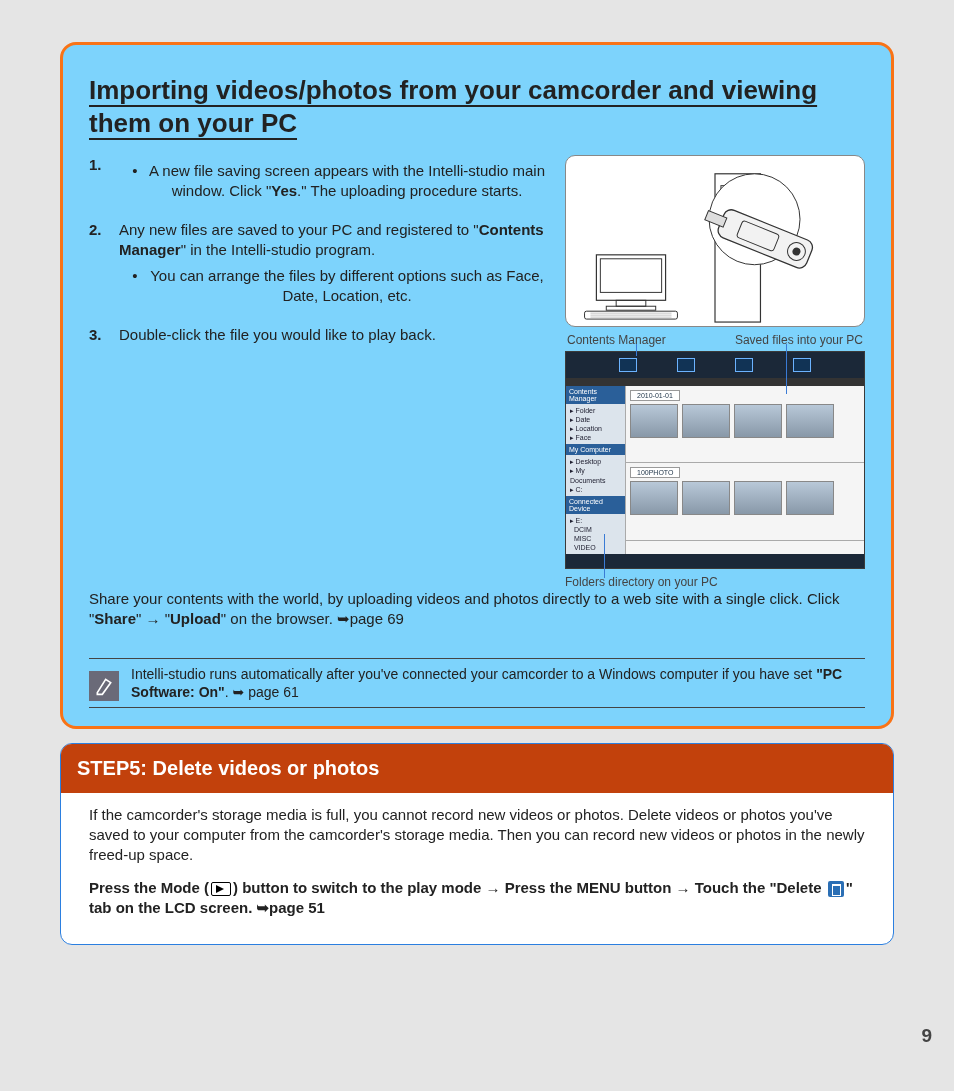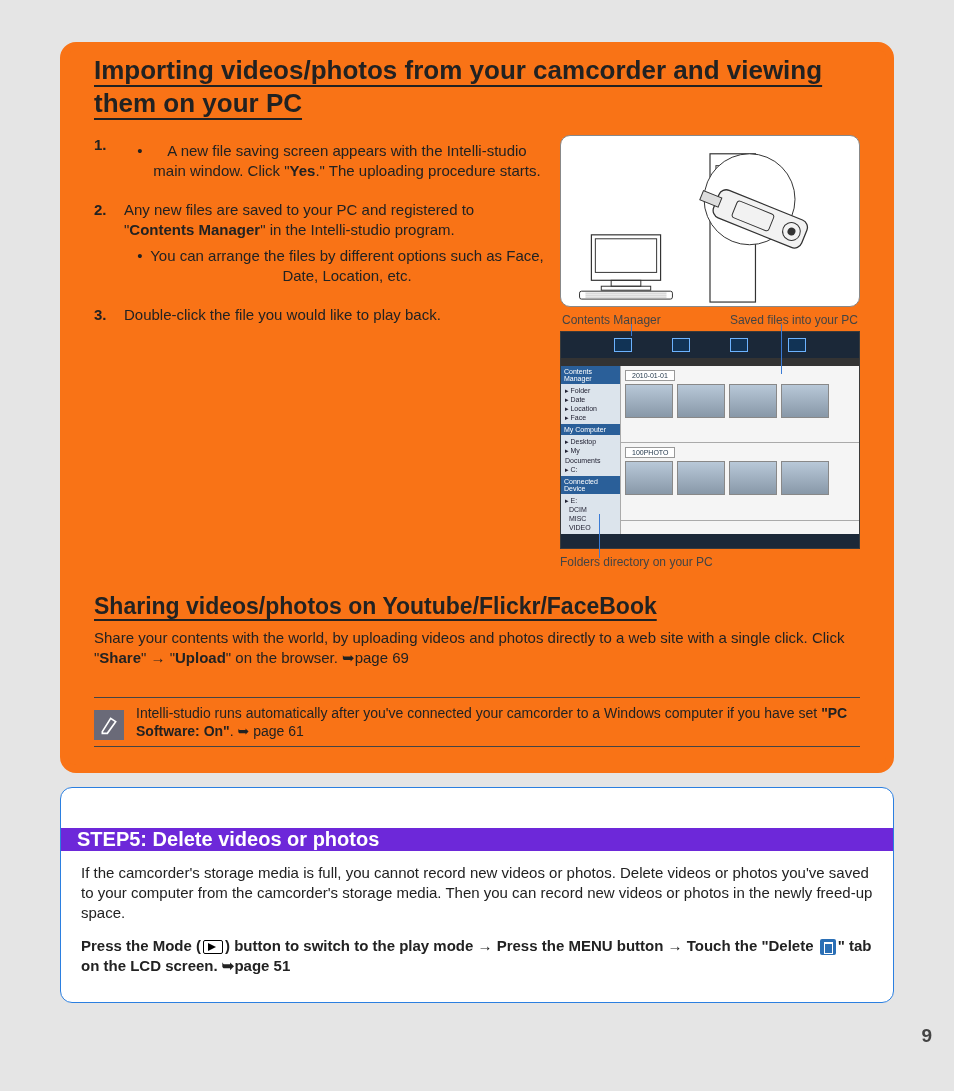--- a/index.html
+++ b/index.html
@@ -6,24 +6,24 @@
   body {
     background: #e5e5e5;
     font-family: Arial, Helvetica, sans-serif;
     color: #222;
     width: 954px;
     height: 1091px;
     position: relative;
     padding: 42px 60px 30px 60px;
   }
   .main-panel {
-    border: 8px solid #f97316;
+    border: 3px solid #f97316;
     border-radius: 16px;
-    background: #f97316;
-    padding: 4px 26px 18px 26px;
+    background: #7dd3fc;
+    padding: 29px 26px 18px 26px;
     margin-bottom: 14px;
   }
   .h1 {
     font-size: 26px;
     font-weight: bold;
     color: #222;
     text-decoration: underline;
     text-underline-offset: 6px;
     line-height: 1.25;
     margin-bottom: 16px;
@@ -104,31 +104,31 @@
     flex-shrink: 0;
   }
   .note-icon svg { width: 20px; height: 20px; }
   .step-panel {
     border-radius: 12px;
     overflow: hidden;
     background: #fff;
     border: 1px solid #2b7fe0;
   }
   .step-header {
-    background: #6d28d9;
+    background: #c2410c;
     color: #fff;
     font-size: 20px;
     font-weight: bold;
-    padding: 0 16px;
-    margin-top: 40px;
+    padding: 13px 16px;
   }
   .step-body-panel {
     padding: 12px 20px 14px 20px;
     font-size: 15px;
     line-height: 1.35;
+    margin-left: 8px;
   }
   .step-body-panel p { margin-bottom: 12px; }
   .mode-icon, .trash-icon {
     display: inline-block;
     vertical-align: middle;
     width: 20px; height: 14px;
     border: 1.5px solid #000;
     border-radius: 2px;
     position: relative;
     margin: 0 2px;
@@ -294,21 +294,20 @@
         <div class="ss-bottom"></div>
         <div class="label-pointer" style="left:70px; top:-8px; height:12px;"></div>
         <div class="label-pointer" style="left:220px; top:-8px; height:50px;"></div>
         <div class="label-pointer" style="left:38px; bottom:-10px; height:44px;"></div>
       </div>
 
       <div class="caption-below">Folders directory on your PC</div>
     </div>
   </div>
 
-  <div class="h2">Sharing videos/photos on Youtube/Flickr/FaceBook</div>
   <p class="body-text">
     <span>Share your contents with the world, by uploading videos and photos directly to a web site with a single click. Click "</span><span class="bold">Share</span><span>" → "</span><span class="bold">Upload</span><span>" on the browser. ➥page 69</span>
   </p>
 
   <div class="note-row">
     <div class="note-icon">
       <svg viewBox="0 0 24 24">
           <path d="M4 20 L14 4 L20 8 L10 22 L4 22 Z" fill="none" stroke="#fff" stroke-width="2"></path>
         </svg>
     </div>

